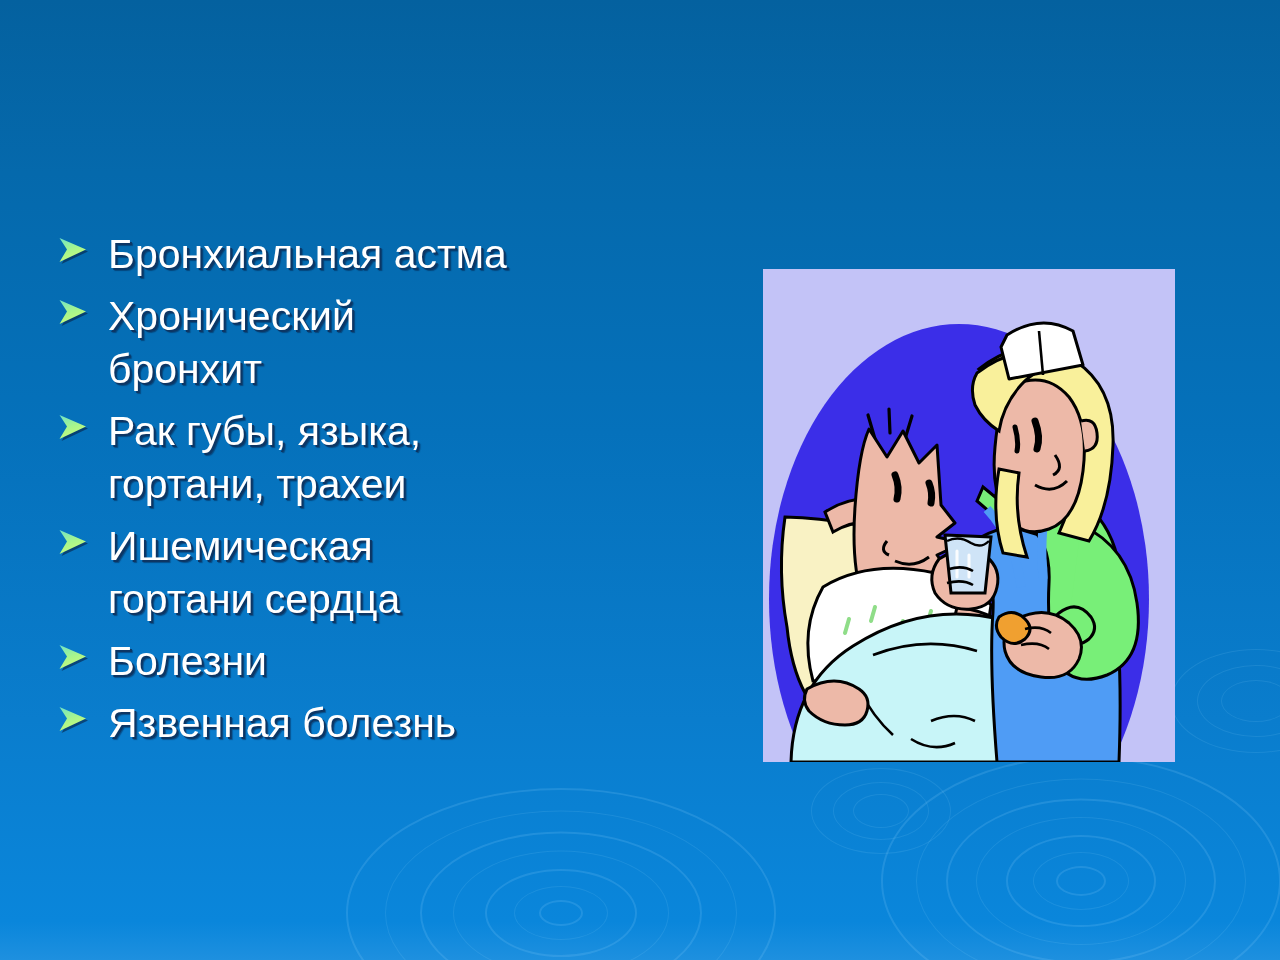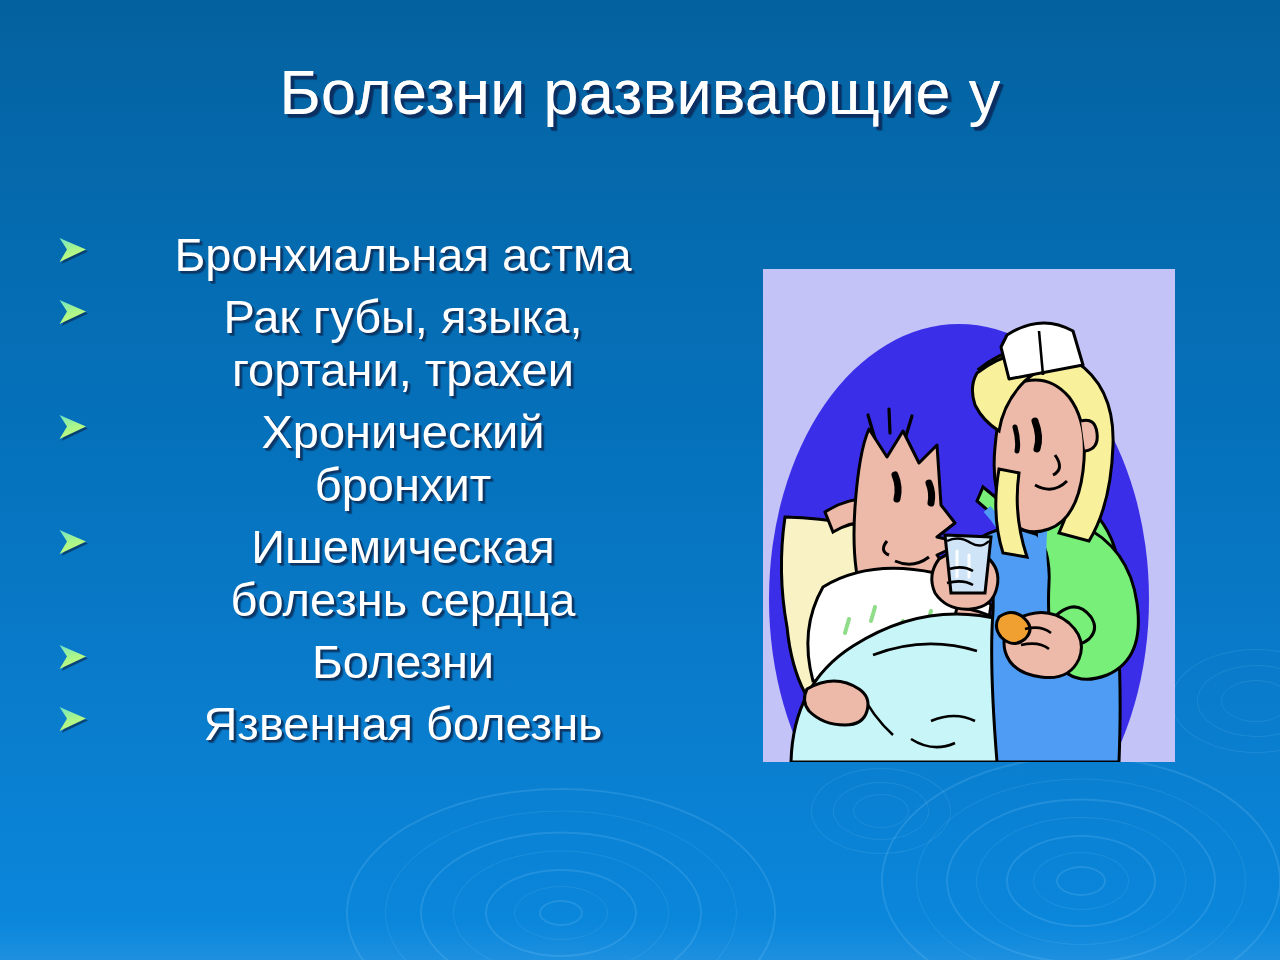--- a/index.html
+++ b/index.html
@@ -91,28 +91,27 @@
     display: flex;
     justify-content: flex-start;
     align-items: flex-start;
   }
   .bullet-marker svg {
     display: block;
     filter: drop-shadow(2px 2px 0 rgba(8, 40, 78, 0.65));
   }
   .bullet-text {
     flex: 1 1 auto;
-    font-size: 47px;
+    font-size: 41px;
     line-height: 53px;
     color: #ffffff;
     text-shadow:
        2px 2px 0 #0d3664,
        3px 3px 1px rgba(5, 25, 60, 0.45);
     white-space: pre-line;
-    text-align: center;
   }
 
   
   .clipart {
     position: absolute;
     left: 763px;
     top: 269px;
     width: 412px;
     height: 493px;
     background: #c3c3f7;
@@ -150,21 +149,20 @@
       <span class="thin" style="width:56px;height:34px;"></span>
     </div>
     <div class="ripple-set" style="left:1255px; top:700px; width:1px; height:1px;">
       <span class="thin" style="width:170px;height:104px;"></span>
       <span class="thin" style="width:118px;height:72px;"></span>
       <span class="thin" style="width:70px;height:42px;"></span>
     </div>
   </div>
 
   <div class="title-block">
-    <span class="title-line">Болезни развивающие у</span>
   </div>
 
   <div class="bullets">
 
     <div class="bullet-row">
       <span class="bullet-marker">
         <svg width="30" height="26" viewBox="0 0 30 26">
           <defs>
             <linearGradient id="bg1" x1="0" y1="0" x2="0.4" y2="1">
               <stop offset="0%" stop-color="#6fe3c8"></stop>
@@ -177,42 +175,42 @@
       </span>
       <span class="bullet-text">Бронхиальная астма</span>
     </div>
 
     <div class="bullet-row">
       <span class="bullet-marker">
         <svg width="30" height="26" viewBox="0 0 30 26">
           <path d="M1.5 1 L28 12.5 L1.5 25 L9 12.5 Z" fill="url(#bg1)"></path>
         </svg>
       </span>
+      <span class="bullet-text">Хронический
+бронхит</span>
+    </div>
+
+    <div class="bullet-row">
+      <span class="bullet-marker">
+        <svg width="30" height="26" viewBox="0 0 30 26">
+          <path d="M1.5 1 L28 12.5 L1.5 25 L9 12.5 Z" fill="url(#bg1)"></path>
+        </svg>
+      </span>
       <span class="bullet-text">Рак губы, языка,
 гортани, трахеи</span>
     </div>
 
     <div class="bullet-row">
       <span class="bullet-marker">
         <svg width="30" height="26" viewBox="0 0 30 26">
           <path d="M1.5 1 L28 12.5 L1.5 25 L9 12.5 Z" fill="url(#bg1)"></path>
         </svg>
       </span>
-      <span class="bullet-text">Хронический
-бронхит</span>
-    </div>
-
-    <div class="bullet-row">
-      <span class="bullet-marker">
-        <svg width="30" height="26" viewBox="0 0 30 26">
-          <path d="M1.5 1 L28 12.5 L1.5 25 L9 12.5 Z" fill="url(#bg1)"></path>
-        </svg>
-      </span>
       <span class="bullet-text">Ишемическая
-болезнь сердца</span>
+гортани сердца</span>
     </div>
 
     <div class="bullet-row">
       <span class="bullet-marker">
         <svg width="30" height="26" viewBox="0 0 30 26">
           <path d="M1.5 1 L28 12.5 L1.5 25 L9 12.5 Z" fill="url(#bg1)"></path>
         </svg>
       </span>
       <span class="bullet-text">Болезни</span>
     </div>

